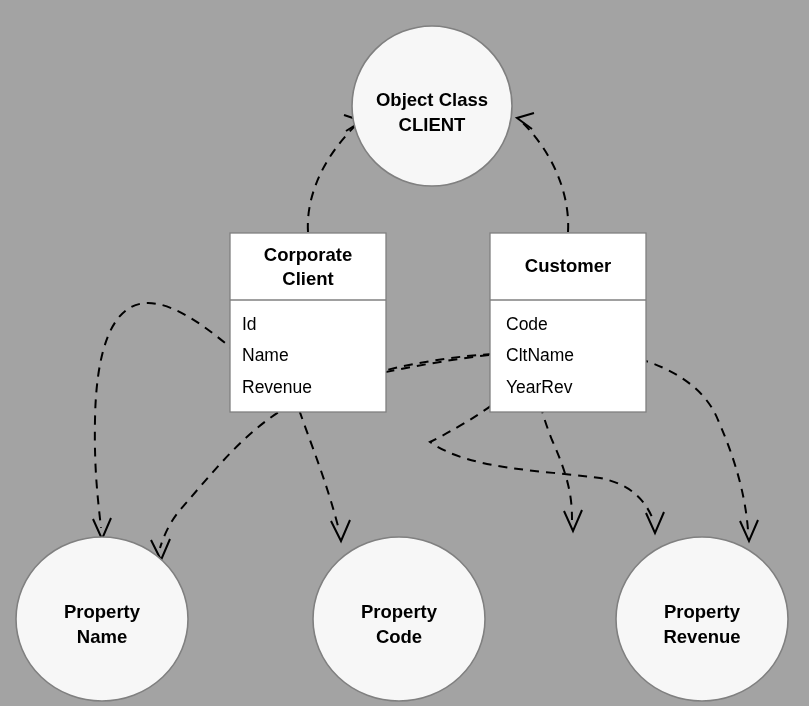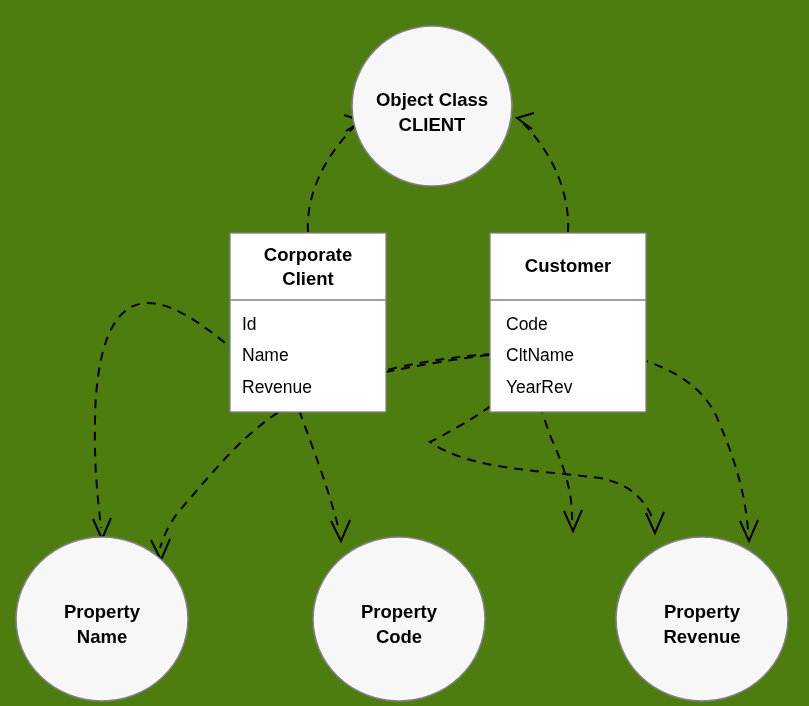--- a/index.html
+++ b/index.html
@@ -7,21 +7,21 @@
     padding: 0;
     background: #ffffff;
   }
   body {
     font-family: "Liberation Sans", sans-serif;
   }
   #canvas-wrap {
     position: relative;
     width: 809px;
     height: 706px;
-    background: #4d7c0f;
+    background: #a3a3a3;
     overflow: hidden;
   }
   svg#diagram {
     position: absolute;
     left: 0;
     top: 0;
     width: 809px;
     height: 706px;
   }
   .node-ellipse {

